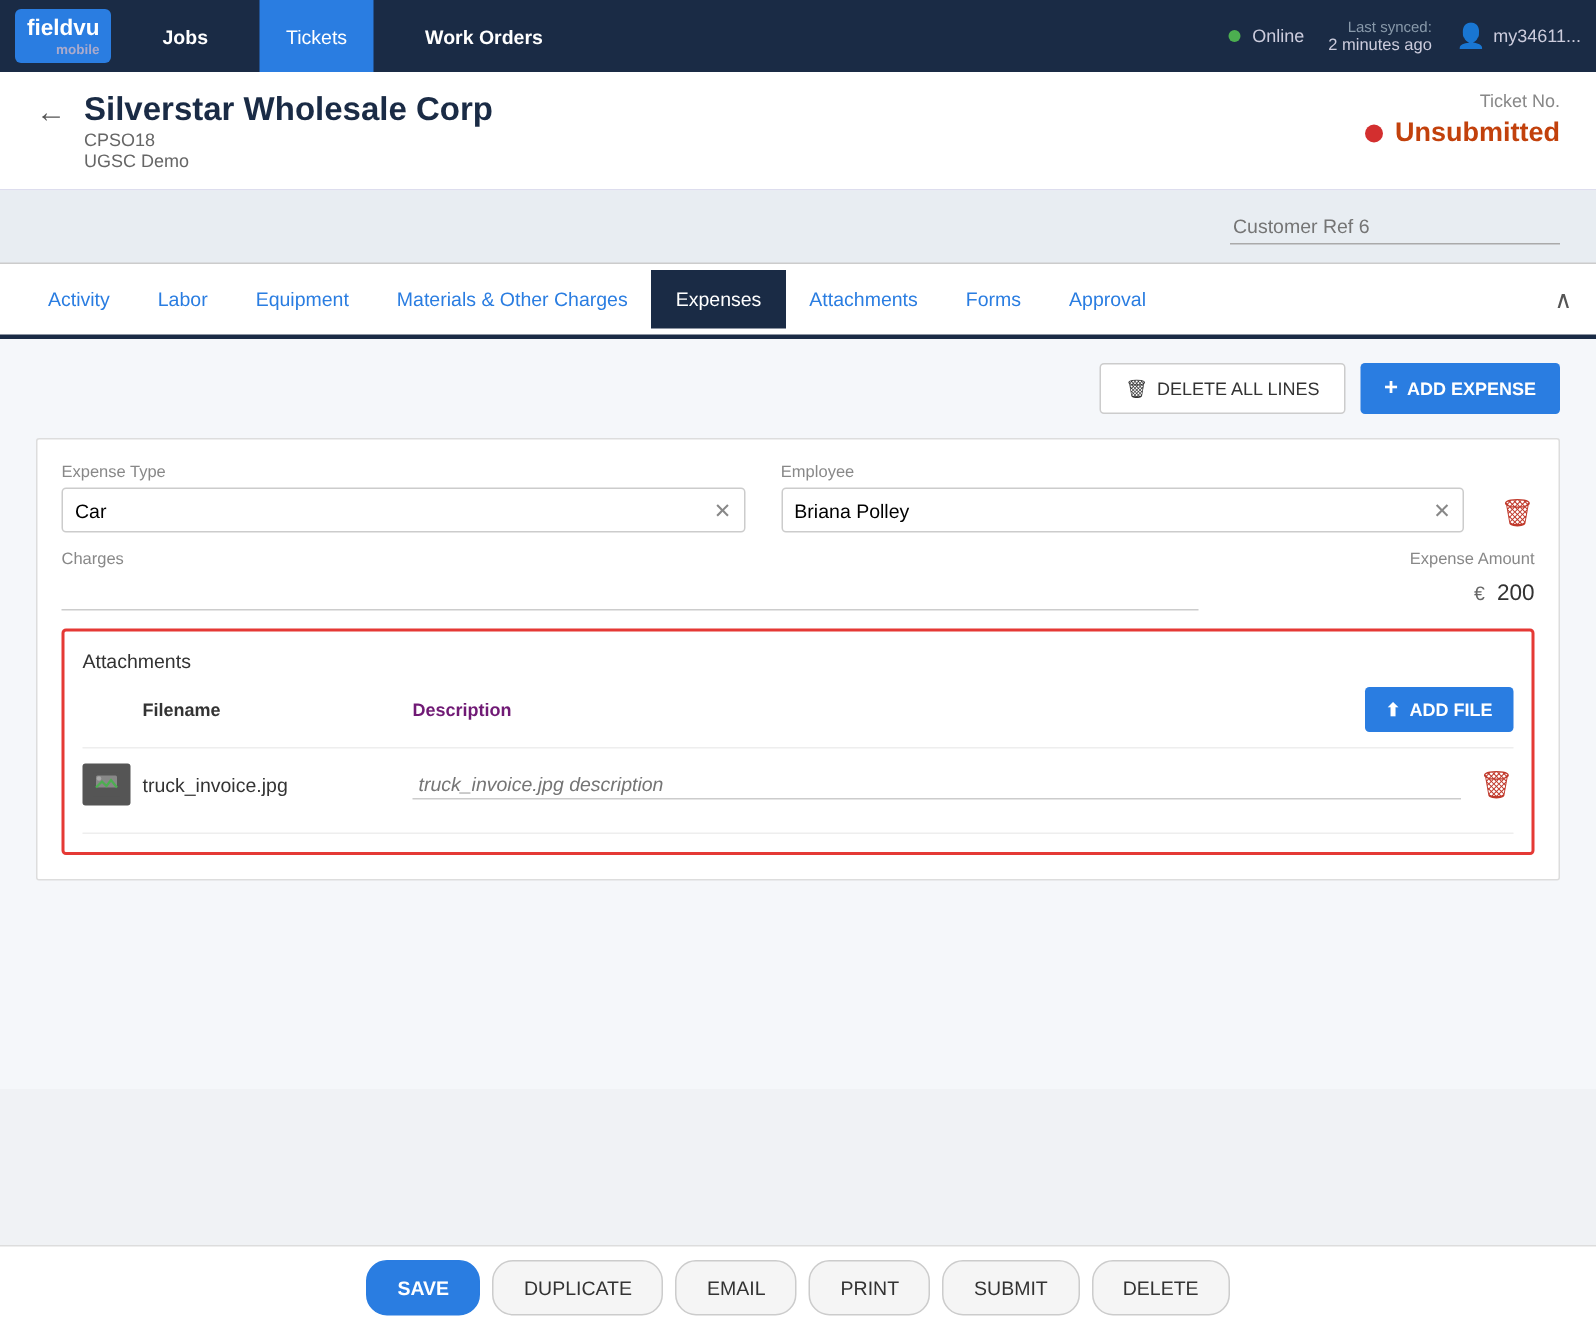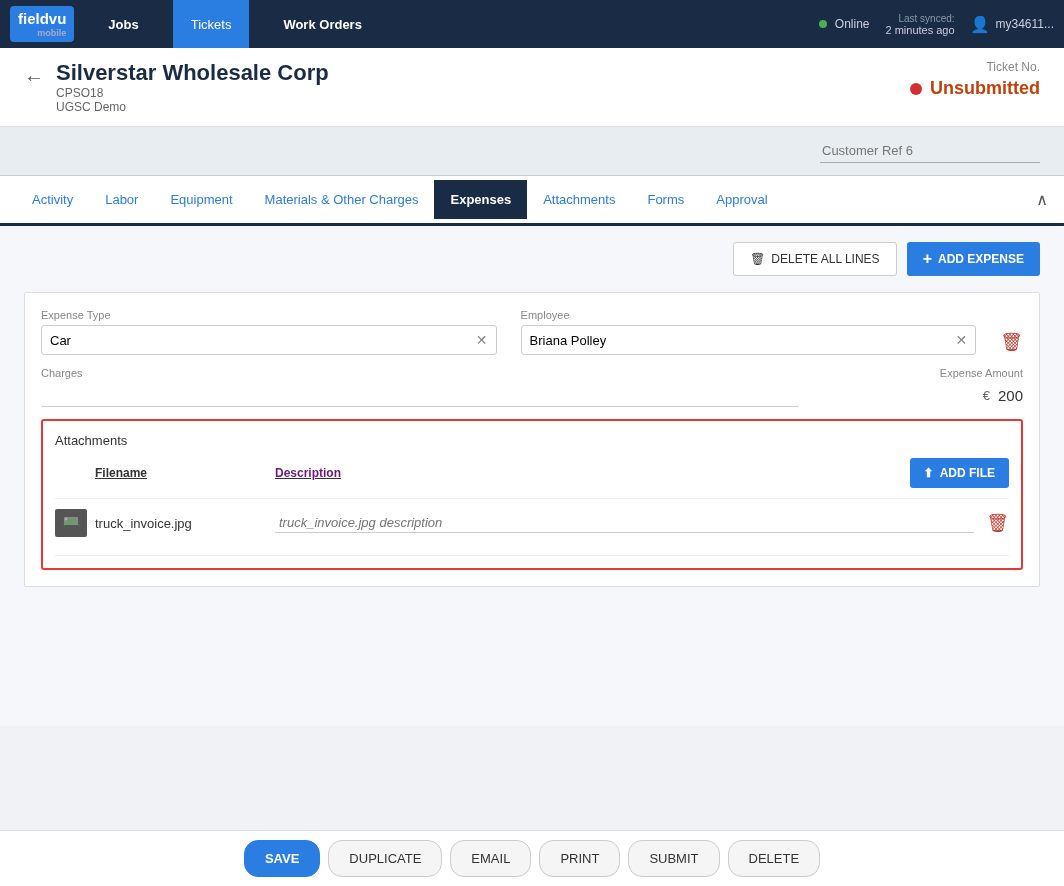--- a/index.html
+++ b/index.html
@@ -69,21 +69,21 @@
     
     .tabs-bar {
       background: #fff; display: flex; align-items: center;
       border-bottom: 3px solid #1a2b45; padding: 4px 16px;
     }
     .tab-item {
       padding: 12px 16px; font-size: 13px; color: #2a7de1; cursor: pointer;
       border: none; background: none; font-weight: 500; white-space: nowrap;
     }
     .tab-item.active {
-      background: #1a2b45; color: #fff; font-weight: bold;
+      background: #1a2b45; color: #fff; font-weight: normal;
     }
     .tabs-collapse { margin-left: auto; color: #555; cursor: pointer; font-size: 16px; }
 
     
     .main-content { background: #f5f7fa; padding: 16px 24px; min-height: 500px; }
 
     
     .action-bar { display: flex; justify-content: flex-end; gap: 10px; margin-bottom: 16px; }
     .btn-delete-all {
       background: #fff; border: 1px solid #ccc; color: #333; padding: 8px 16px;
@@ -124,21 +124,21 @@
     
     .attachments-box {
       border: 2px solid #e53935; border-radius: 3px; padding: 12px;
       background: #fff;
     }
     .attachments-title { font-size: 13px; color: #333; margin-bottom: 10px; }
     .attachments-header-row {
       display: flex; align-items: center; margin-bottom: 10px;
     }
     .attachments-cols {
-      display: flex; flex: 1; gap: 0; text-decoration: underline;
+      display: flex; flex: 1; gap: 0;
     }
     .col-filename { flex: 0 0 220px; font-size: 12px; font-weight: bold; color: #333; padding-left: 40px; }
     .col-description { flex: 1; font-size: 12px; font-weight: bold; color: #701a75; }
     .btn-add-file {
       margin-left: auto; background: #2a7de1; color: #fff; border: none;
       padding: 8px 14px; font-size: 12px; cursor: pointer; border-radius: 3px;
       display: flex; align-items: center; gap: 6px; font-weight: bold;
     }
     .attachment-row {
       display: flex; align-items: center; padding: 10px 0; border-top: 1px solid #eee;

